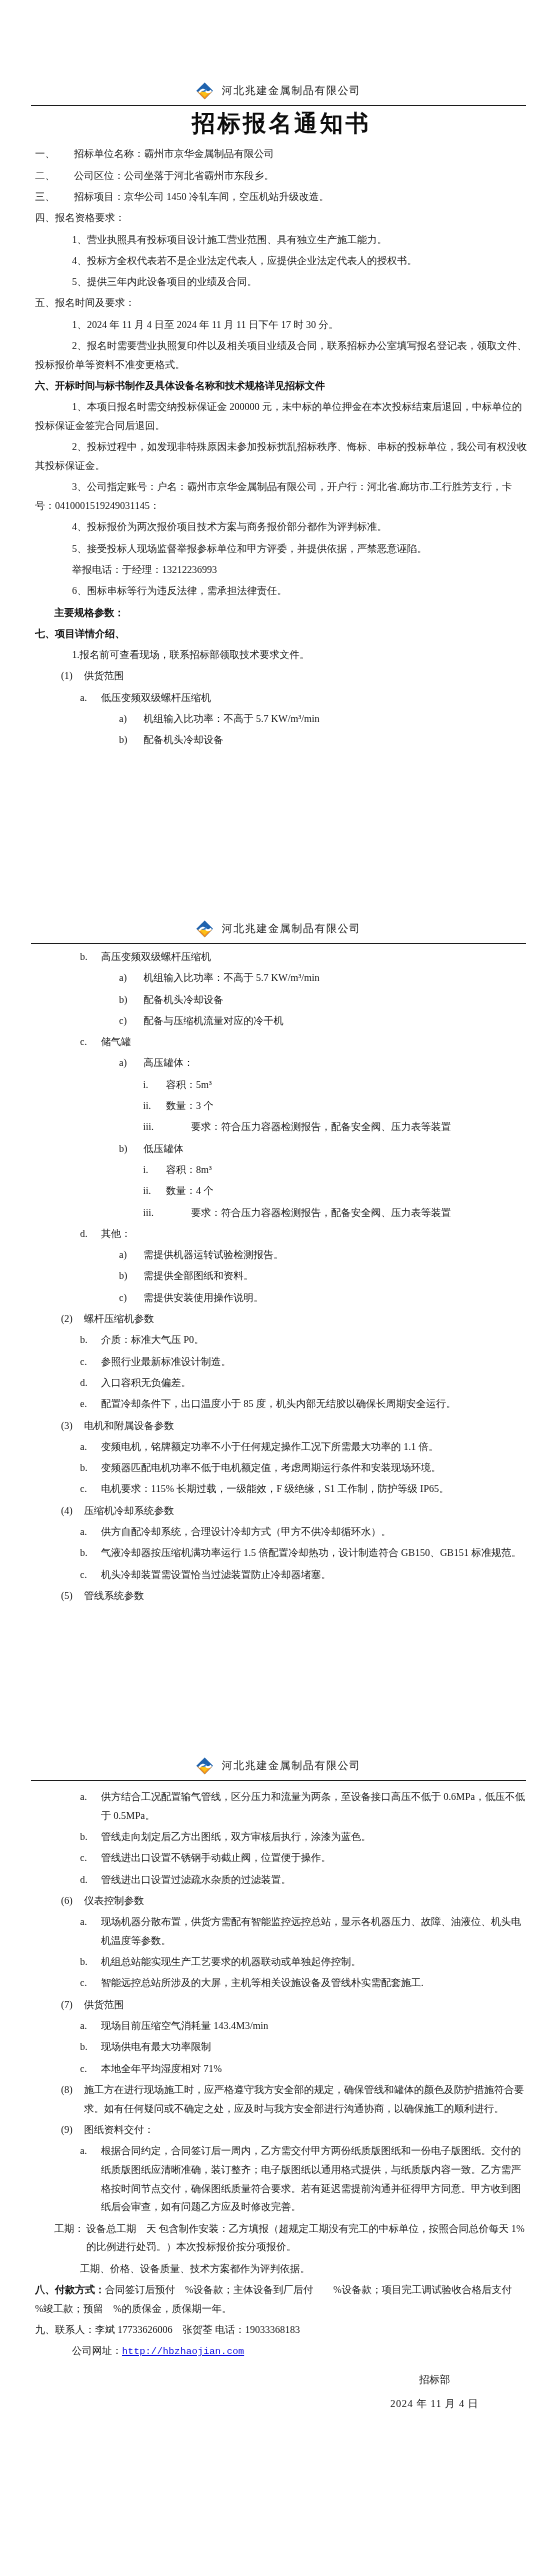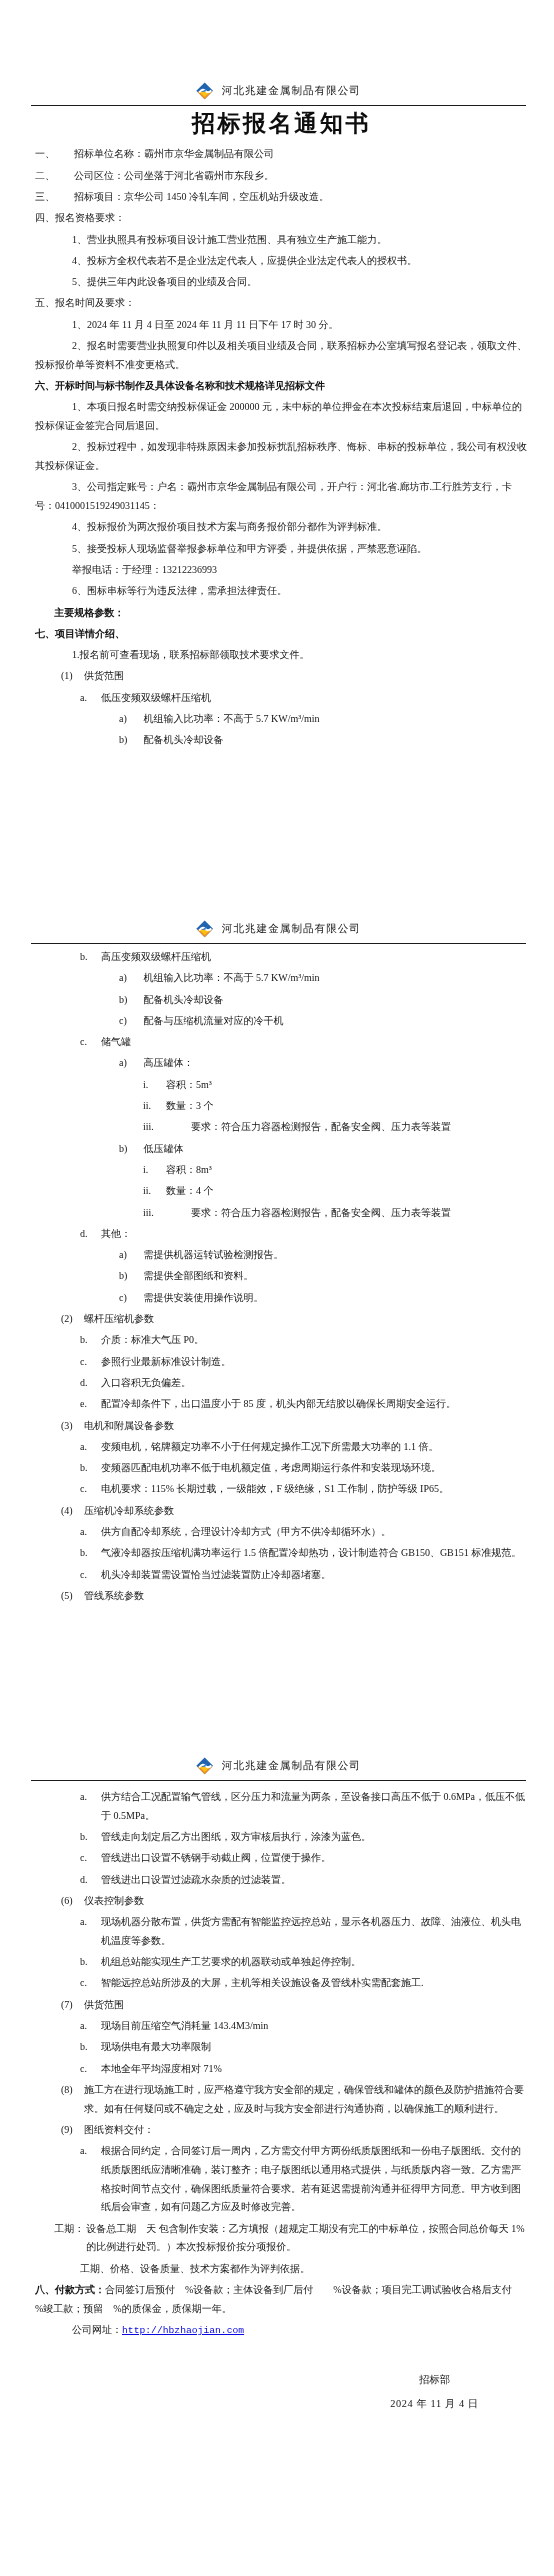--- a/index.html
+++ b/index.html
@@ -348,20 +348,21 @@
         <div class="p aItem">
           <span class="k">a.</span>
           <span class="t">根据合同约定，合同签订后一周内，乙方需交付甲方两份纸质版图纸和一份电子版图纸。交付的纸质版图纸应清晰准确，装订整齐；电子版图纸以通用格式提供，与纸质版内容一致。乙方需严格按时间节点交付，确保图纸质量符合要求。若有延迟需提前沟通并征得甲方同意。甲方收到图纸后会审查，如有问题乙方应及时修改完善。</span>
         </div>
         <div class="p period">
           <span class="k">工期：</span>
           <span class="t">设备总工期　天 包含制作安装：乙方填报（超规定工期没有完工的中标单位，按照合同总价每天 1%的比例进行处罚。）本次投标报价按分项报价。</span>
         </div>
         <div class="p lineB2"><span class="t">工期、价格、设备质量、技术方案都作为评判依据。</span></div>
         <div class="p sub0"><span class="k">八、付款方式：</span><span class="t">合同签订后预付　%设备款；主体设备到厂后付　　%设备款；项目完工调试验收合格后支付　%竣工款；预留　%的质保金，质保期一年。</span></div>
+        <div class="p h2"><span class="k">九、</span><span class="t">联系人：李斌 17733626006　张贺荃 电话：19033368183</span></div>
         <div class="p lineB"><span class="t">公司网址：</span><a class="lnk" href="#">http://hbzhaojian.com</a></div>
       </div>
     <div class="signature">
       <div class="sig-dept">招标部</div>
       <div class="sig-date">2024 年 11 月 4 日</div>
     </div>
   </div>
 
 </div>
 

